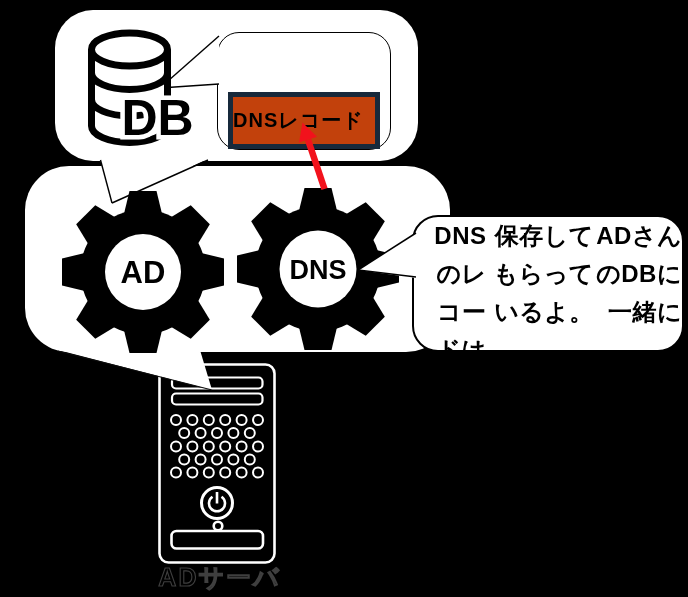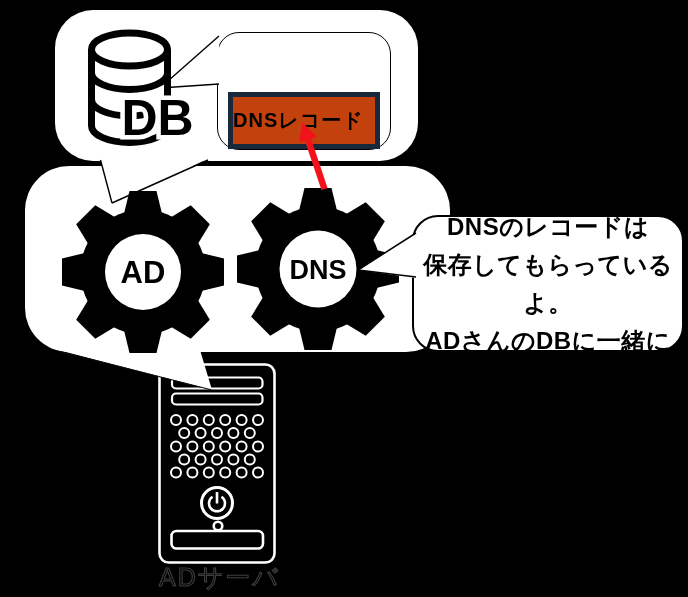--- a/index.html
+++ b/index.html
@@ -16,27 +16,27 @@
   }
   .record-box{
     position:absolute;left:10px;top:31px;width:152px;height:57px;
     border:5px solid #17293b;box-sizing:border-box;background:#c2410c;
     display:flex;align-items:center;justify-content:flex-start;
     font-weight:bold;font-size:20px;color:#000;letter-spacing:1px;margin-top:28px;
   }
   .speech-bubble{
     left:412px;top:215px;width:272px;height:137px;border-radius:26px;
     border:2.2px solid #000;box-sizing:border-box;z-index:2;
-    display:flex;flex-direction:column;justify-content:center;text-align:center;
+    display:flex;flex-direction:row;justify-content:center;text-align:right;
   }
   .speech-line{font-weight:bold;font-size:24px;line-height:38px;color:#000;letter-spacing:0.5px;}
   .overlay-svg{position:absolute;left:0;top:0;z-index:5;}
   .server-label{
     position:absolute;left:137px;top:561px;width:165px;text-align:center;z-index:1;
-    font-weight:normal;font-size:25px;letter-spacing:2px;color:#000;
+    font-weight:bold;font-size:25px;letter-spacing:2px;color:#000;
     -webkit-text-stroke:1.1px #3f3f3f;
   }
   .gear-text{font-weight:bold;fill:#000;text-anchor:middle;
     font-family:"Liberation Sans","DejaVu Sans",sans-serif;}
   .db-text{font-weight:bold;fill:#000;text-anchor:middle;paint-order:stroke;
     stroke:#fff;stroke-width:9px;font-family:"Liberation Sans","DejaVu Sans",sans-serif;}
 </style>
 </head>
 <body>
 

